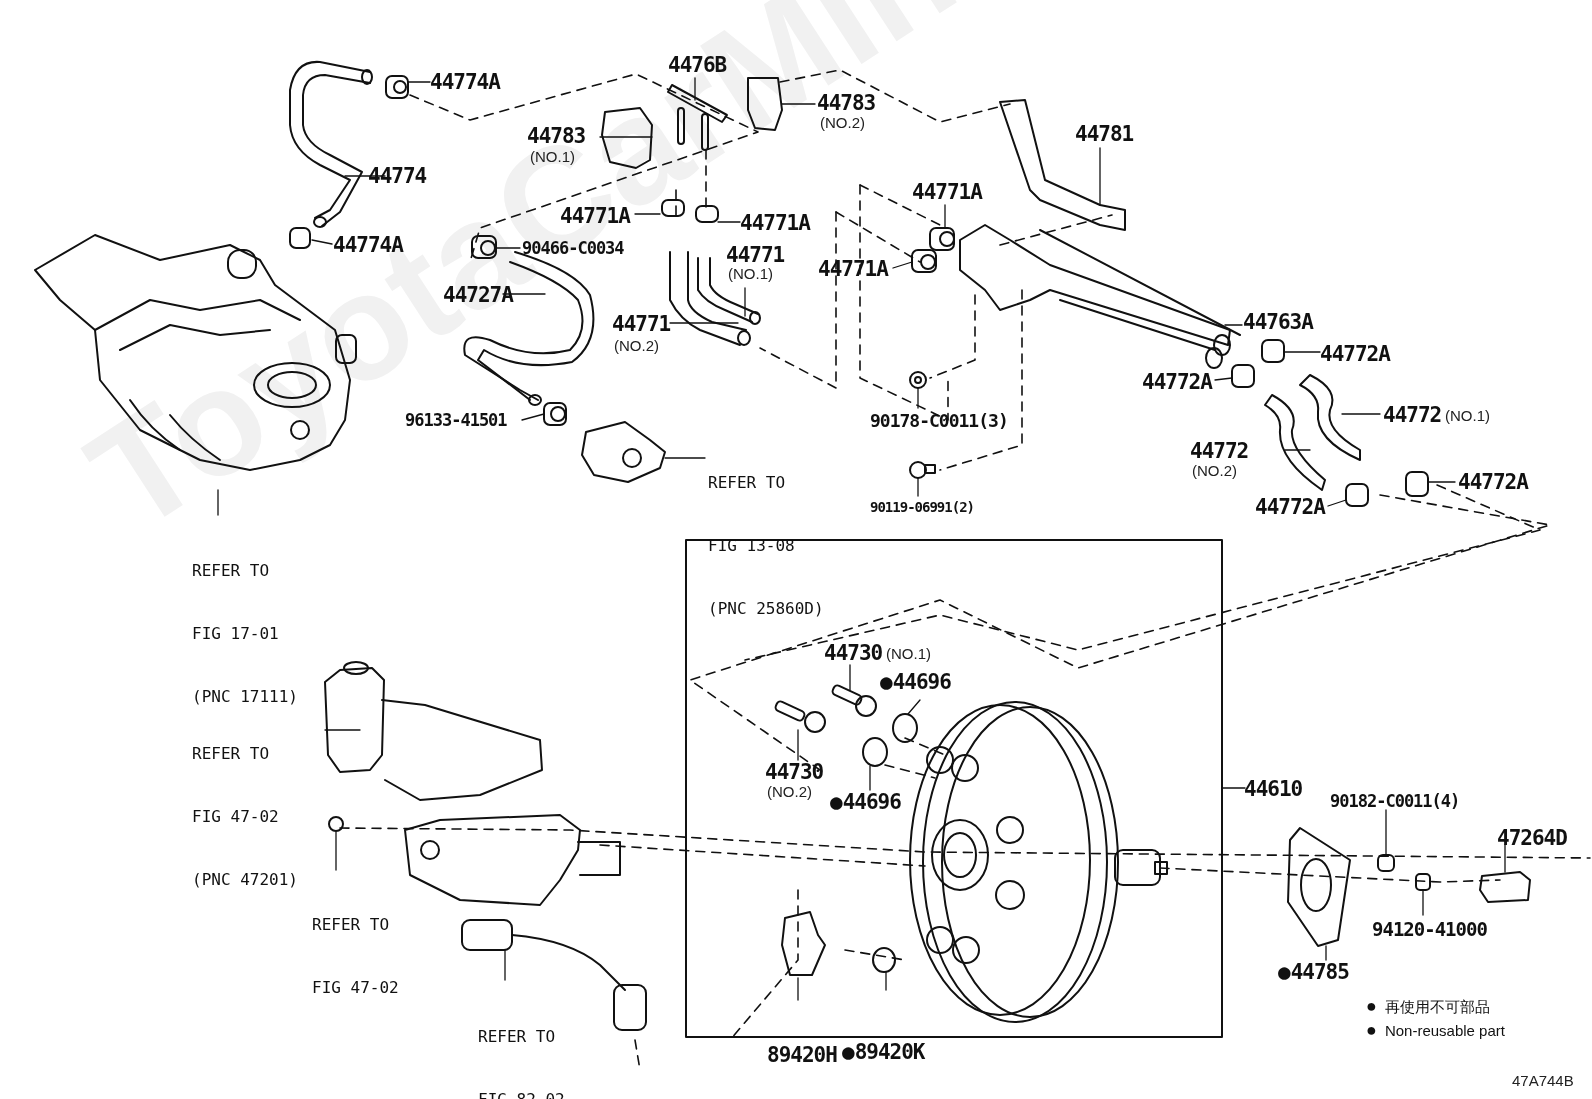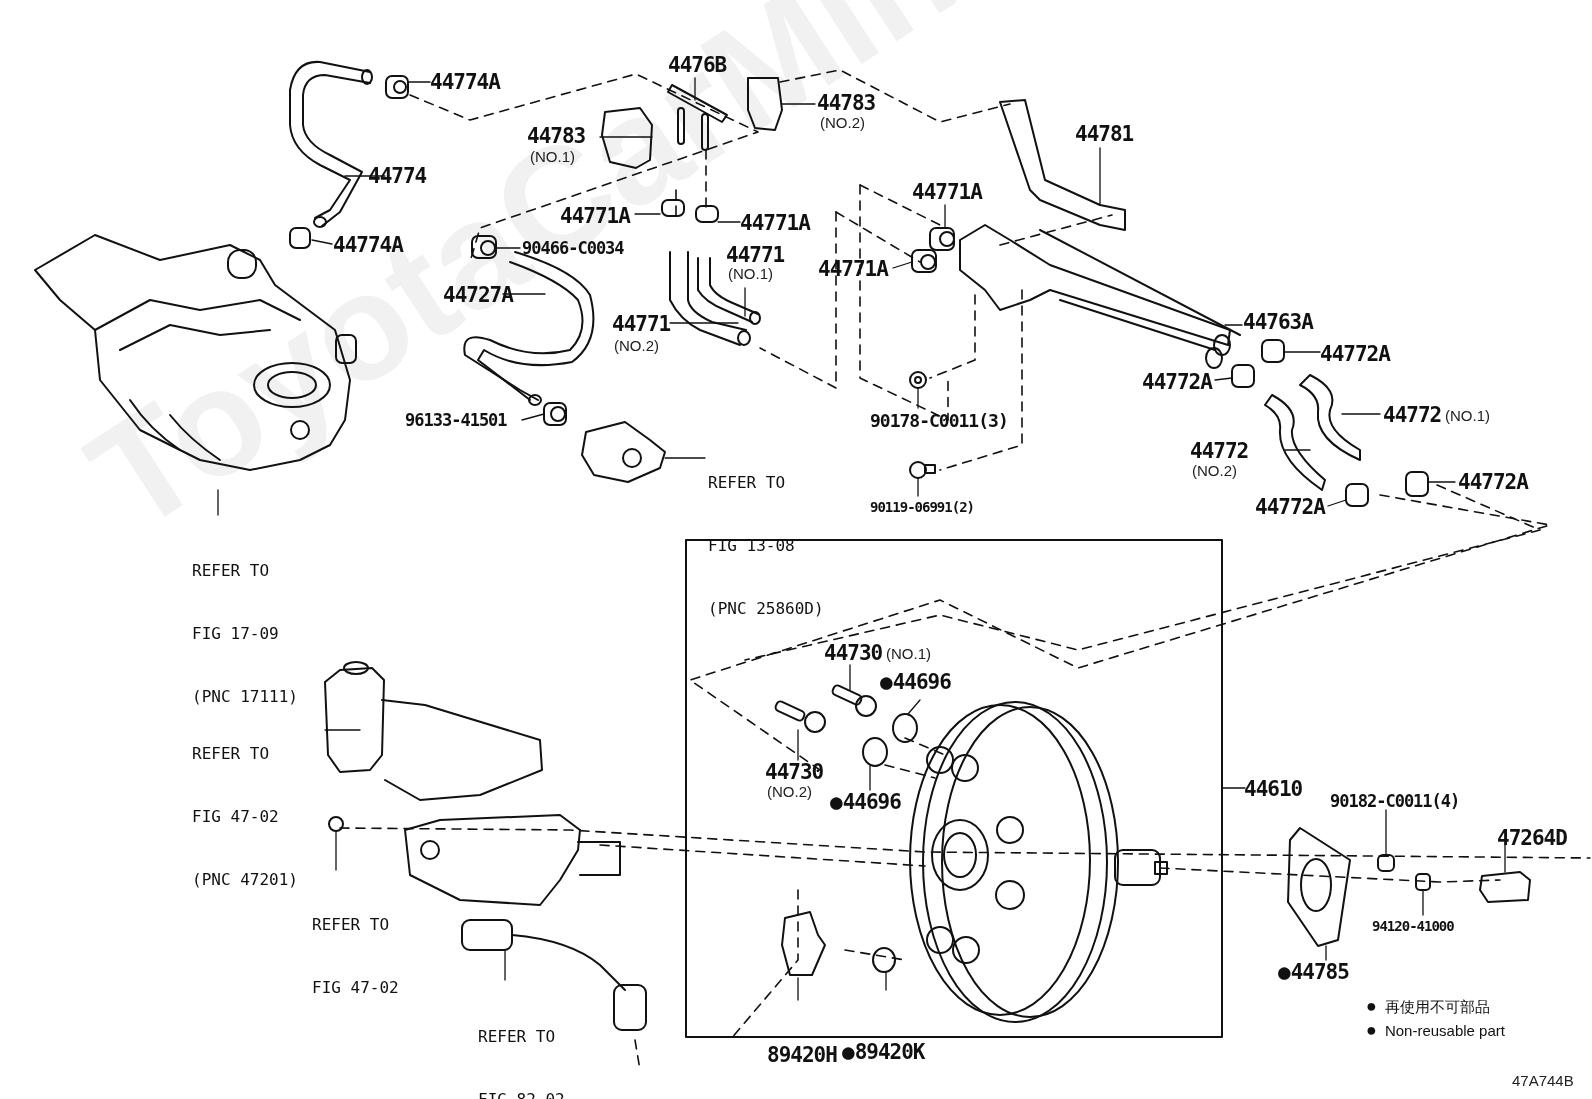--- a/index.html
+++ b/index.html
@@ -322,33 +322,33 @@
 
   <div class="lbl" style="left:824px;top:641px">44730</div>
   <div class="sub" style="left:886px;top:645px">(NO.1)</div>
   <div class="lbl dot" style="left:880px;top:670px">44696</div>
   <div class="lbl" style="left:765px;top:760px">44730</div>
   <div class="sub" style="left:767px;top:783px">(NO.2)</div>
   <div class="lbl dot" style="left:830px;top:790px">44696</div>
   <div class="lbl" style="left:1244px;top:777px">44610</div>
   <div class="lbl" style="left:1330px;top:791px;font-size:17px">90182-C0011(4)</div>
   <div class="lbl" style="left:1497px;top:826px">47264D</div>
-  <div class="lbl" style="left:1372px;top:918px;font-size:14px">94120-41000</div>
+  <div class="lbl" style="left:1372px;top:918px;font-size:19px">94120-41000</div>
   <div class="lbl dot" style="left:1278px;top:960px">44785</div>
   <div class="lbl" style="left:767px;top:1043px">89420H</div>
   <div class="lbl dot" style="left:842px;top:1040px">89420K</div>
 
   <div class="ref" style="left:708px;top:430px">
     <span>REFER TO</span>
     <span>FIG 13-08</span>
     <span>(PNC 25860D)</span>
   </div>
   <div class="ref" style="left:192px;top:518px">
     <span>REFER TO</span>
-    <span>FIG 17-09</span>
+    <span>FIG 17-01</span>
     <span>(PNC 17111)</span>
   </div>
   <div class="ref" style="left:192px;top:701px">
     <span>REFER TO</span>
     <span>FIG 47-02</span>
     <span>(PNC 47201)</span>
   </div>
   <div class="ref" style="left:312px;top:872px">
     <span>REFER TO</span>
     <span>FIG 47-02</span>

